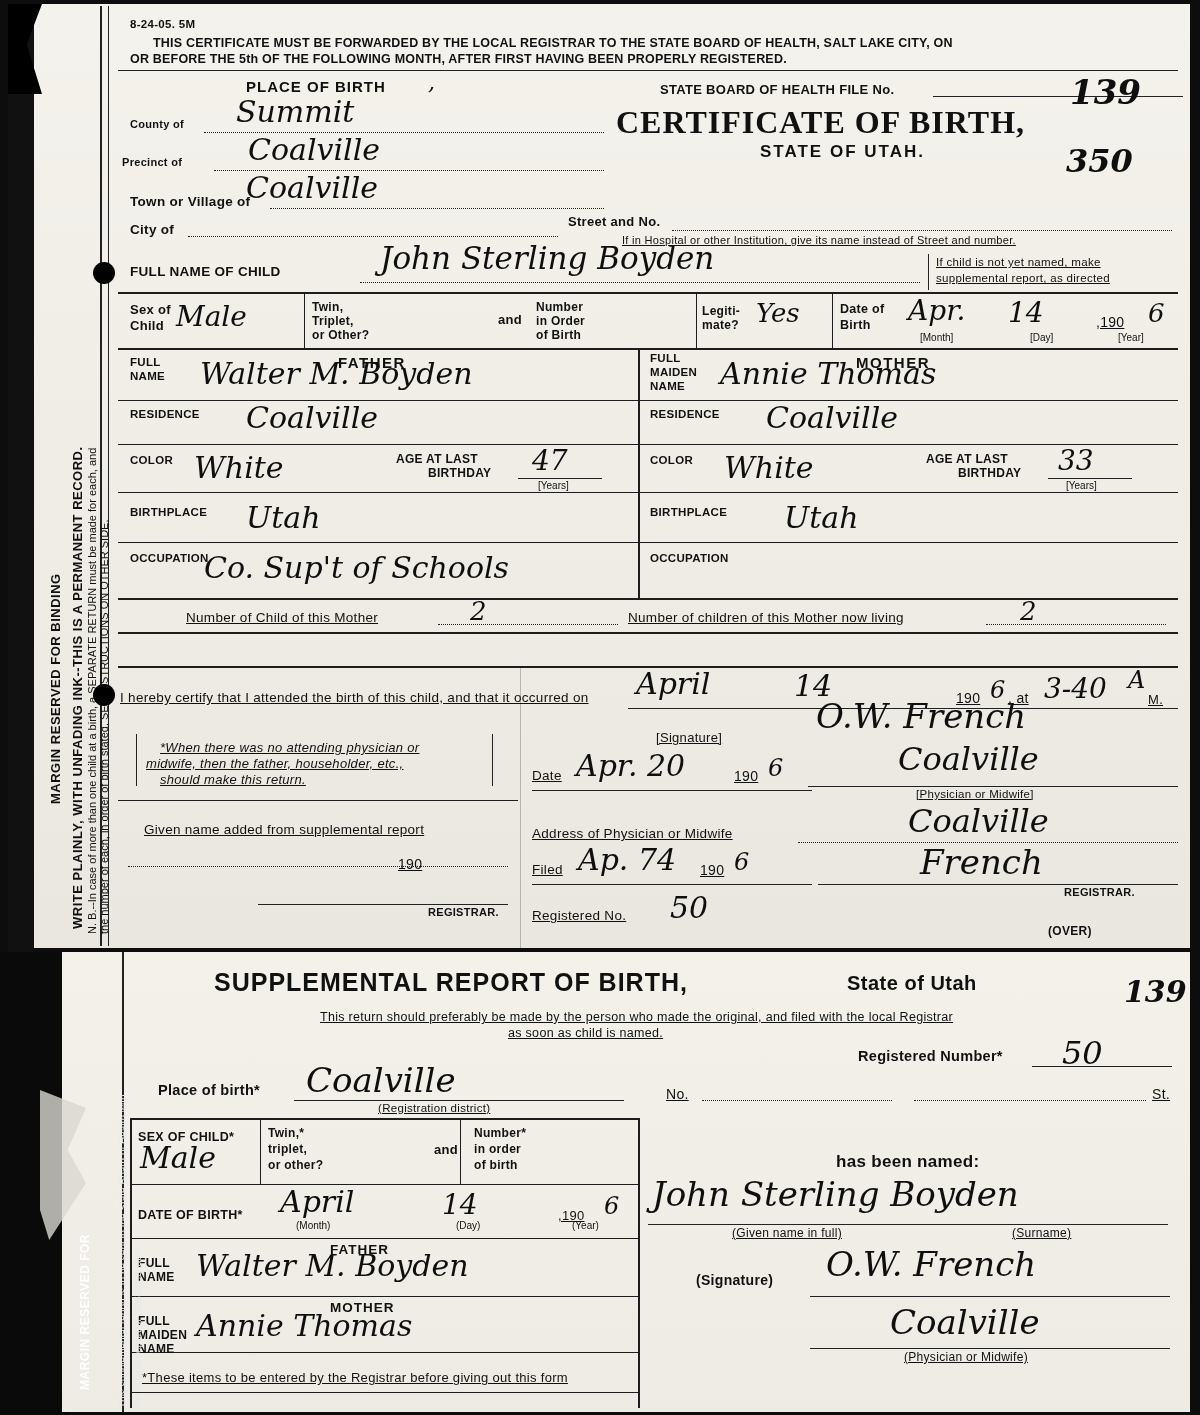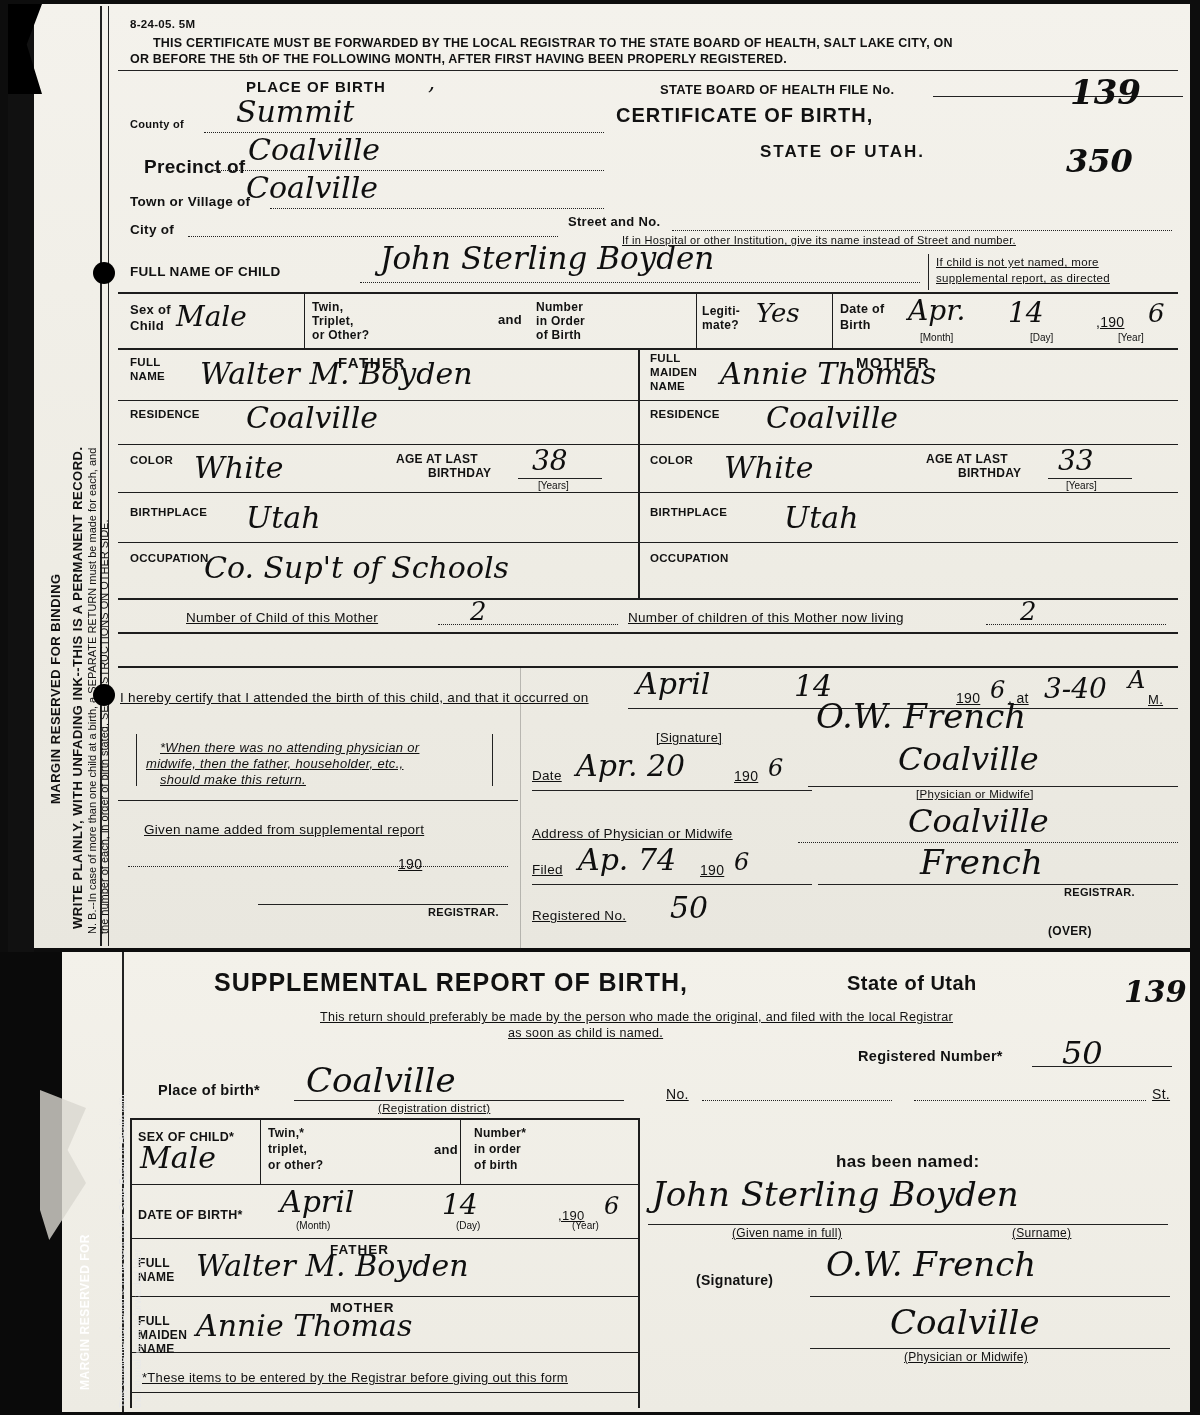--- a/index.html
+++ b/index.html
@@ -68,49 +68,49 @@
 
     <div class="abs" style="left:110px;top:66px;width:1060px;height:1px;background:#222;"></div>
 
     <div class="lbl" style="left:238px;top:74px;font-size:15px;letter-spacing:1px;">PLACE OF BIRTH</div>
     <div class="hw" style="left:420px;top:66px;font-size:22px;">,</div>
 
     <div class="lbl" style="left:652px;top:78px;font-size:13px;">STATE BOARD OF HEALTH FILE No.</div>
     <div class="abs" style="left:925px;top:92px;width:250px;height:1px;background:#222;"></div>
     <div class="hw" style="left:1062px;top:68px;font-size:34px;font-weight:bold;">139</div>
 
-    <div class="lbl" style="left:608px;top:100px;font-size:20px;letter-spacing:1px;">CERTIFICATE OF BIRTH,</div>
+    <div class="lbl" style="left:608px;top:100px;font-size:32px;letter-spacing:1px;font-family:Liberation Serif, serif;">CERTIFICATE OF BIRTH,</div>
     <div class="lbl" style="left:752px;top:138px;font-size:17px;letter-spacing:2px;">STATE OF UTAH.</div>
     <div class="hw" style="left:1058px;top:138px;font-size:32px;font-weight:bold;">350</div>
 
     <div class="lbl" style="left:122px;top:114px;font-size:11px;">County of</div>
     <div class="abs dots" style="left:196px;top:128px;width:400px;"></div>
     <div class="hw" style="left:228px;top:90px;font-size:30px;">Summit</div>
 
-    <div class="lbl" style="left:136px;top:152px;font-size:19px;">Precinct of</div>
+    <div class="lbl" style="left:114px;top:152px;font-size:11px;">Precinct of</div>
     <div class="abs dots" style="left:206px;top:166px;width:390px;"></div>
     <div class="hw" style="left:240px;top:128px;font-size:30px;">Coalville</div>
 
     <div class="lbl" style="left:122px;top:190px;font-size:13.5px;">Town or Village of</div>
     <div class="abs dots" style="left:262px;top:204px;width:334px;"></div>
     <div class="hw" style="left:238px;top:166px;font-size:30px;">Coalville</div>
 
     <div class="lbl" style="left:122px;top:218px;font-size:13.5px;">City of</div>
     <div class="abs dots" style="left:180px;top:232px;width:370px;"></div>
     <div class="hw" style="left:560px;top:232px;font-size:24px;"></div>
 
     <div class="lbl" style="left:560px;top:210px;font-size:13px;">Street and No.</div>
     <div class="abs dots" style="left:664px;top:226px;width:500px;"></div>
     <div class="lbl n" style="left:614px;top:230px;font-size:11px;">If in Hospital or other Institution, give its name instead of Street and number.</div>
 
     <div class="lbl" style="left:122px;top:260px;font-size:13.5px;">FULL NAME OF CHILD</div>
     <div class="abs dots" style="left:352px;top:278px;width:560px;"></div>
     <div class="hw" style="left:372px;top:236px;font-size:31px;">John Sterling Boyden</div>
     <div class="abs" style="left:920px;top:250px;width:1px;height:36px;background:#222;"></div>
-    <div class="lbl n" style="left:928px;top:252px;font-size:11.5px;">If child is not yet named, more</div>
+    <div class="lbl n" style="left:928px;top:252px;font-size:11.5px;">If child is not yet named, make</div>
     <div class="lbl n" style="left:928px;top:268px;font-size:11.5px;">supplemental report, as directed</div>
 
     <div class="abs" style="left:110px;top:288px;width:1060px;height:1.5px;background:#1d1d1d;"></div>
     <div class="abs" style="left:110px;top:344px;width:1060px;height:1.5px;background:#1d1d1d;"></div>
     <div class="abs" style="left:110px;top:396px;width:1060px;height:1px;background:#1d1d1d;"></div>
     <div class="abs" style="left:110px;top:440px;width:1060px;height:1px;background:#1d1d1d;"></div>
     <div class="abs" style="left:110px;top:488px;width:1060px;height:1px;background:#1d1d1d;"></div>
     <div class="abs" style="left:110px;top:538px;width:1060px;height:1px;background:#1d1d1d;"></div>
     <div class="abs" style="left:110px;top:594px;width:1060px;height:1.5px;background:#1d1d1d;"></div>
     <div class="abs" style="left:110px;top:628px;width:1060px;height:1.5px;background:#1d1d1d;"></div>
@@ -157,21 +157,21 @@
     <div class="lbl" style="left:122px;top:404px;font-size:11.5px;">RESIDENCE</div>
     <div class="hw" style="left:238px;top:396px;font-size:30px;">Coalville</div>
     <div class="lbl" style="left:642px;top:404px;font-size:11.5px;">RESIDENCE</div>
     <div class="hw" style="left:758px;top:396px;font-size:30px;">Coalville</div>
 
     <div class="lbl" style="left:122px;top:450px;font-size:11.5px;">COLOR</div>
     <div class="hw" style="left:186px;top:446px;font-size:30px;">White</div>
     <div class="lbl" style="left:388px;top:448px;font-size:12px;">AGE AT LAST</div>
     <div class="lbl" style="left:420px;top:462px;font-size:12px;">BIRTHDAY</div>
     <div class="abs" style="left:510px;top:474px;width:84px;height:1px;background:#222;"></div>
-    <div class="hw" style="left:524px;top:440px;font-size:28px;">38</div>
+    <div class="hw" style="left:524px;top:440px;font-size:28px;">47</div>
     <div class="tiny" style="left:530px;top:476px;">[Years]</div>
 
     <div class="lbl" style="left:642px;top:450px;font-size:11.5px;">COLOR</div>
     <div class="hw" style="left:716px;top:446px;font-size:30px;">White</div>
     <div class="lbl" style="left:918px;top:448px;font-size:12px;">AGE AT LAST</div>
     <div class="lbl" style="left:950px;top:462px;font-size:12px;">BIRTHDAY</div>
     <div class="abs" style="left:1040px;top:474px;width:84px;height:1px;background:#222;"></div>
     <div class="hw" style="left:1050px;top:440px;font-size:28px;">33</div>
     <div class="tiny" style="left:1058px;top:476px;">[Years]</div>
 

